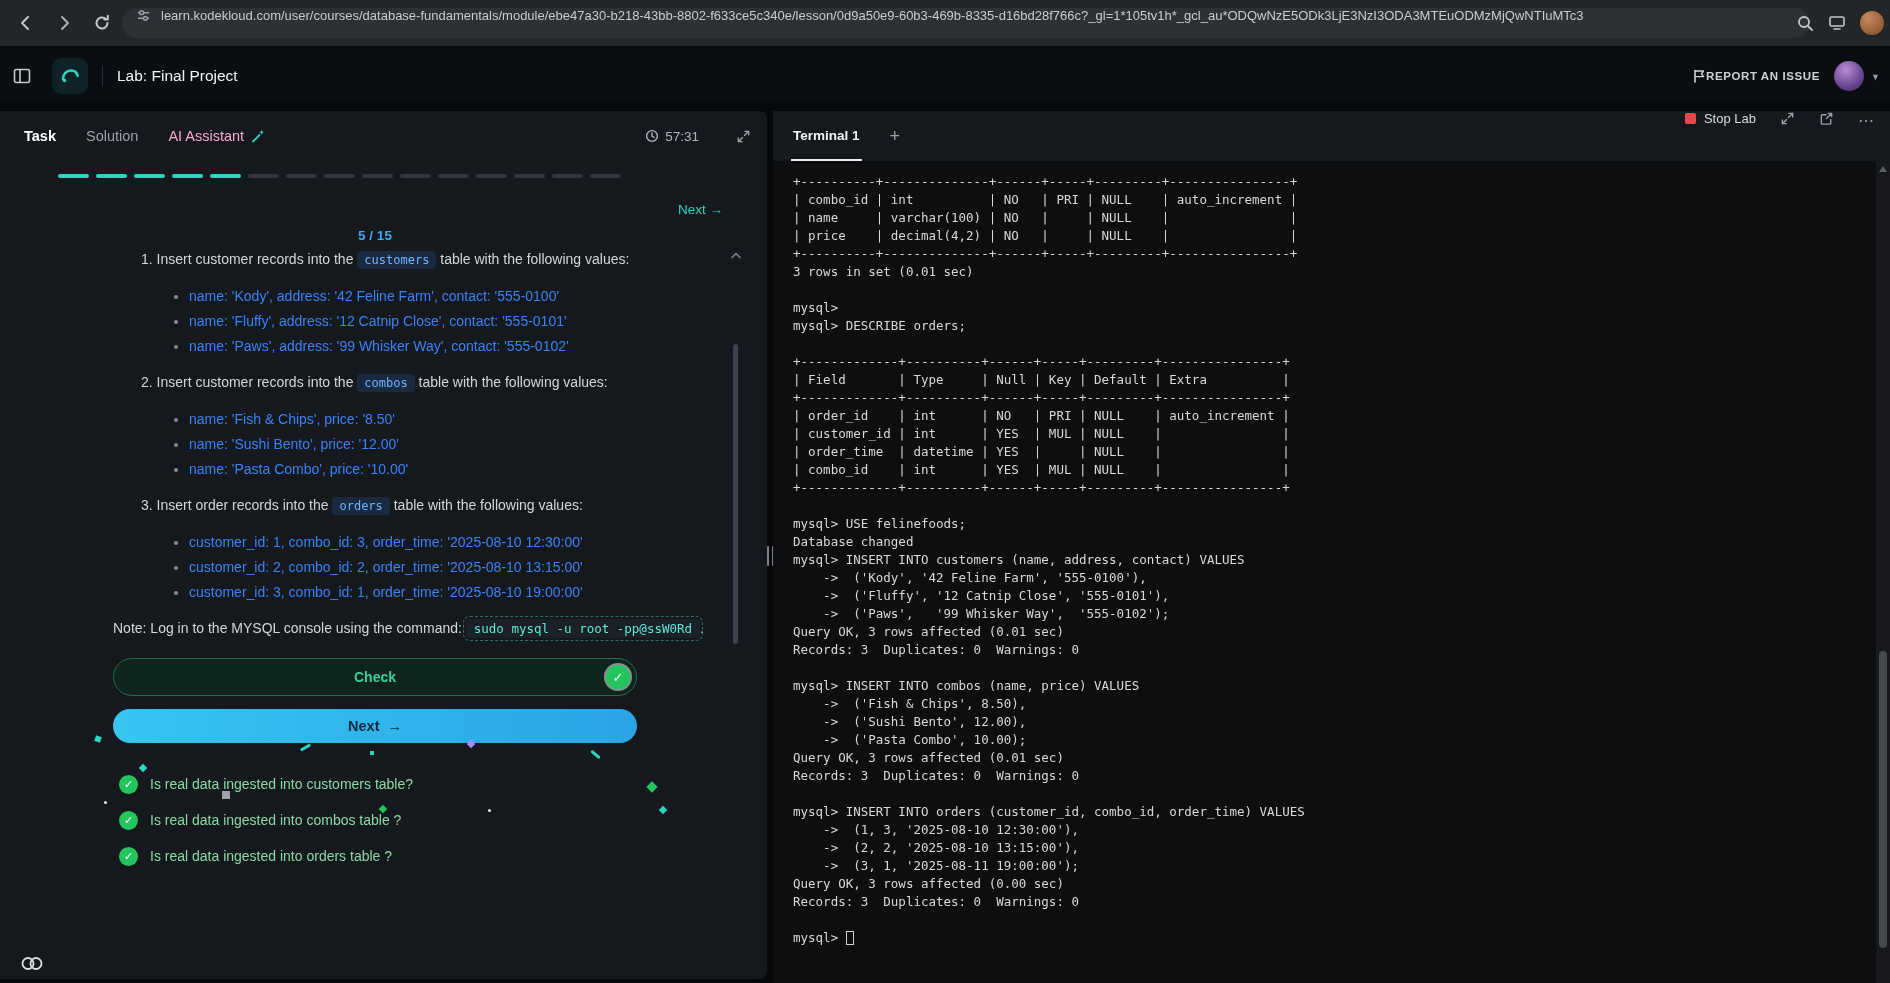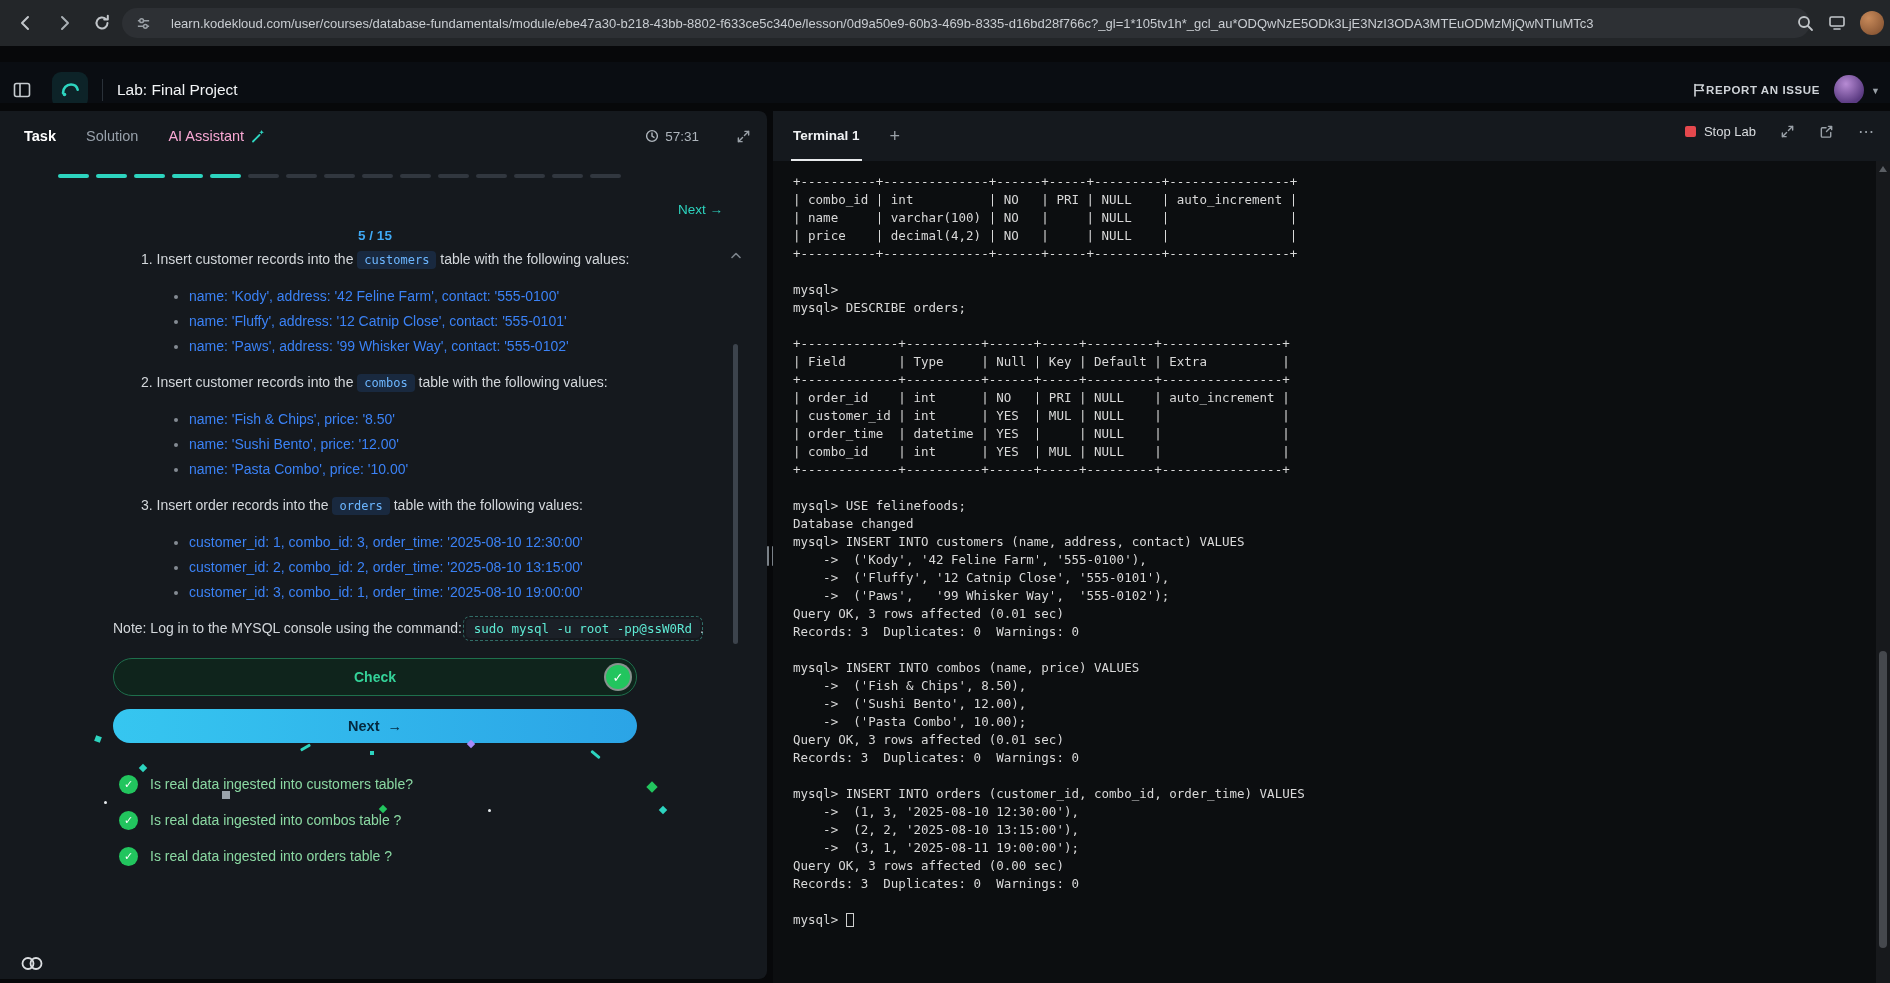--- a/index.html
+++ b/index.html
@@ -4,27 +4,27 @@
 <style>
   * { box-sizing: border-box; margin: 0; padding: 0; }
   html,body { width:1890px; height:983px; overflow:hidden; }
   body { position:relative; background:#07080a; font-family:"Liberation Sans","DejaVu Sans",sans-serif; }
   svg { display:block; }
 
   
   .browser-bar { position:absolute; top:0; left:0; right:0; height:46px; background:#232629; }
   .nav-btn { position:absolute; top:13px; }
   .nav-back { left:16px; } .nav-fwd { left:54px; } .nav-refresh { left:92px; }
-  .url-pill { position:absolute; left:122px; right:80px; top:8px; height:30px; background:#2d3034; border-radius:15px; display:flex; align-items:center; padding:0 14px; gap:20px; overflow:hidden; }
+  .url-pill { position:absolute; left:122px; right:80px; top:8px; height:30px; background:#2d3034; border-radius:15px; display:flex; padding:0 14px; gap:10px; overflow:hidden; }
   .url-text { color:#c9cdd2; font-size:13px; white-space:nowrap; overflow:hidden; }
   .toolbar-right { position:absolute; right:6px; top:0; height:46px; display:flex; align-items:center; gap:14px; }
   .browser-avatar { width:24px; height:24px; border-radius:50%; background:radial-gradient(circle at 35% 30%, #c88a5a, #7a4a2b); }
 
   
-  .app-header { position:absolute; top:62px; height:57px; left:0; right:0; background:#0a0d12; border-bottom:1px solid #151a21; display:flex; align-items:center; }
+  .app-header { position:absolute; top:48px; height:57px; left:0; right:0; background:#0a0d12; border-bottom:1px solid #151a21; display:flex; align-items:center; }
   .panel-toggle { margin-left:12px; }
   .kk-logo { width:36px; height:36px; border-radius:9px; background:#0d2328; display:flex; align-items:center; justify-content:center; margin-left:20px; }
   .header-divider { width:1px; height:22px; background:#2a3139; margin:0 14px 0 14px; }
   .lab-title { color:#f2f4f6; font-size:15.5px; font-weight:500; }
   .report-issue { position:absolute; right:70px; display:flex; gap:0; align-items:center; color:#cfd3d8; font-size:11.5px; letter-spacing:.6px; font-weight:600; }
   .header-avatar { position:absolute; right:26px; width:30px; height:30px; border-radius:50%; background:radial-gradient(circle at 40% 30%, #b78bd4, #5b3b82 70%); }
   .avatar-chevron { position:absolute; right:10px; top:24px; color:#9aa1a8; font-size:9px; }
 
   
   .content { position:absolute; top:103px; left:0; right:0; bottom:0; background:#07080a; }
@@ -79,21 +79,21 @@
 
   
   .gap-handle { position:absolute; left:765px; top:443px; width:10px; height:20px; display:flex; gap:3px; justify-content:center; cursor:col-resize; }
   .gap-handle i { display:block; width:2px; height:20px; background:#7a8188; border-radius:1px; }
 
   
   .terminal-panel { position:absolute; left:773px; right:0; top:8px; bottom:0; background:#0c0e10; }
   .terminal-tabs { height:50px; background:#15191e; display:flex; align-items:center; padding-left:18px; position:relative; }
   .term-tab { color:#f0f2f4; font-size:13.5px; font-weight:600; height:100%; display:flex; align-items:center; border-bottom:2px solid #e8eaec; padding:0 2px; cursor:default; }
   .term-add { margin-left:28px; color:#9aa1a8; font-size:18px; cursor:pointer; }
-  .term-actions { position:absolute; right:16px; top:0; height:40px; display:flex; align-items:center; gap:24px; }
+  .term-actions { position:absolute; right:16px; top:0; height:40px; display:flex; align-items:flex-start; gap:24px; }
   .stop-lab { display:flex; align-items:center; gap:8px; color:#d9dcdf; font-size:13px; cursor:pointer; }
   .stop-square { width:11px; height:11px; background:#e5484d; border-radius:2px; }
   .term-more { color:#9aa1a8; font-size:16px; cursor:pointer; }
 
   .terminal-body { position:absolute; top:50px; left:0; right:14px; bottom:0; padding:12px 0 0 20px; font-family:"DejaVu Sans Mono",monospace; font-size:12.5px; line-height:18px; color:#d9d9d9; overflow:hidden; cursor:text; }
   .term-line { white-space:pre; height:18px; }
   .prompt-line { display:flex; align-items:center; }
   .cursor { display:inline-block; width:8px; height:14px; border:1px solid #cfcfcf; margin-left:8px; }
 
   .main-scrollbar { position:absolute; right:0; top:50px; bottom:0; width:14px; background:#17191c; }
@@ -368,20 +368,21 @@
       </span>
     </div>
 
     <div class="terminal-body">
       <div>
           <div class="term-line">+----------+--------------+------+-----+---------+----------------+</div>
           <div class="term-line">| combo_id | int          | NO   | PRI | NULL    | auto_increment |</div>
           <div class="term-line">| name     | varchar(100) | NO   |     | NULL    |                |</div>
           <div class="term-line">| price    | decimal(4,2) | NO   |     | NULL    |                |</div>
           <div class="term-line">+----------+--------------+------+-----+---------+----------------+</div>
+          <div class="term-line">3 rows in set (0.01 sec)</div>
           <div class="term-line"></div>
           <div class="term-line">mysql&gt;</div>
           <div class="term-line">mysql&gt; DESCRIBE orders;</div>
           <div class="term-line"></div>
           <div class="term-line">+-------------+----------+------+-----+---------+----------------+</div>
           <div class="term-line">| Field       | Type     | Null | Key | Default | Extra          |</div>
           <div class="term-line">+-------------+----------+------+-----+---------+----------------+</div>
           <div class="term-line">| order_id    | int      | NO   | PRI | NULL    | auto_increment |</div>
           <div class="term-line">| customer_id | int      | YES  | MUL | NULL    |                |</div>
           <div class="term-line">| order_time  | datetime | YES  |     | NULL    |                |</div>

